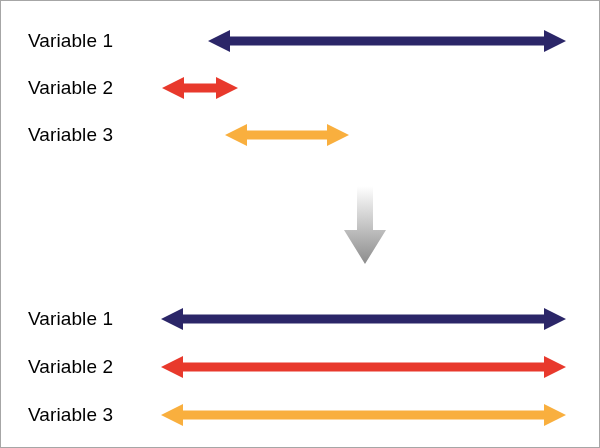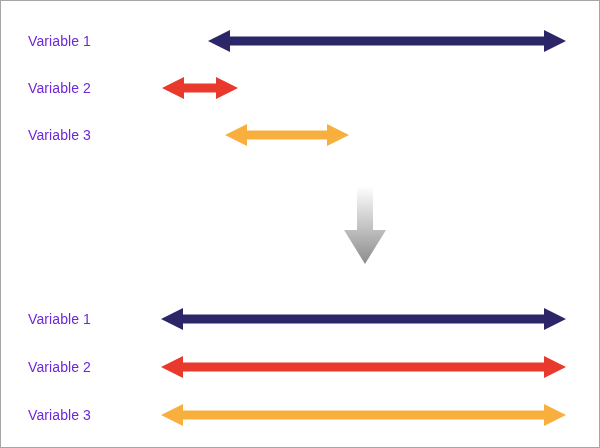--- a/index.html
+++ b/index.html
@@ -31,23 +31,23 @@
     left: 0;
     width: 598px;
     height: 34px;
   }
   .row-label {
     position: absolute;
     left: 27px;
     top: 0;
     height: 34px;
     line-height: 34px;
-    font-size: 14px;
+    font-size: 19px;
     font-weight: 400;
-    color: #6d28d9;
+    color: #000000;
     letter-spacing: 0.1px;
     white-space: nowrap;
   }
   .arrow-svg {
     position: absolute;
     top: 0;
     left: 0;
     overflow: visible;
   }
   .gray-arrow-wrap {

